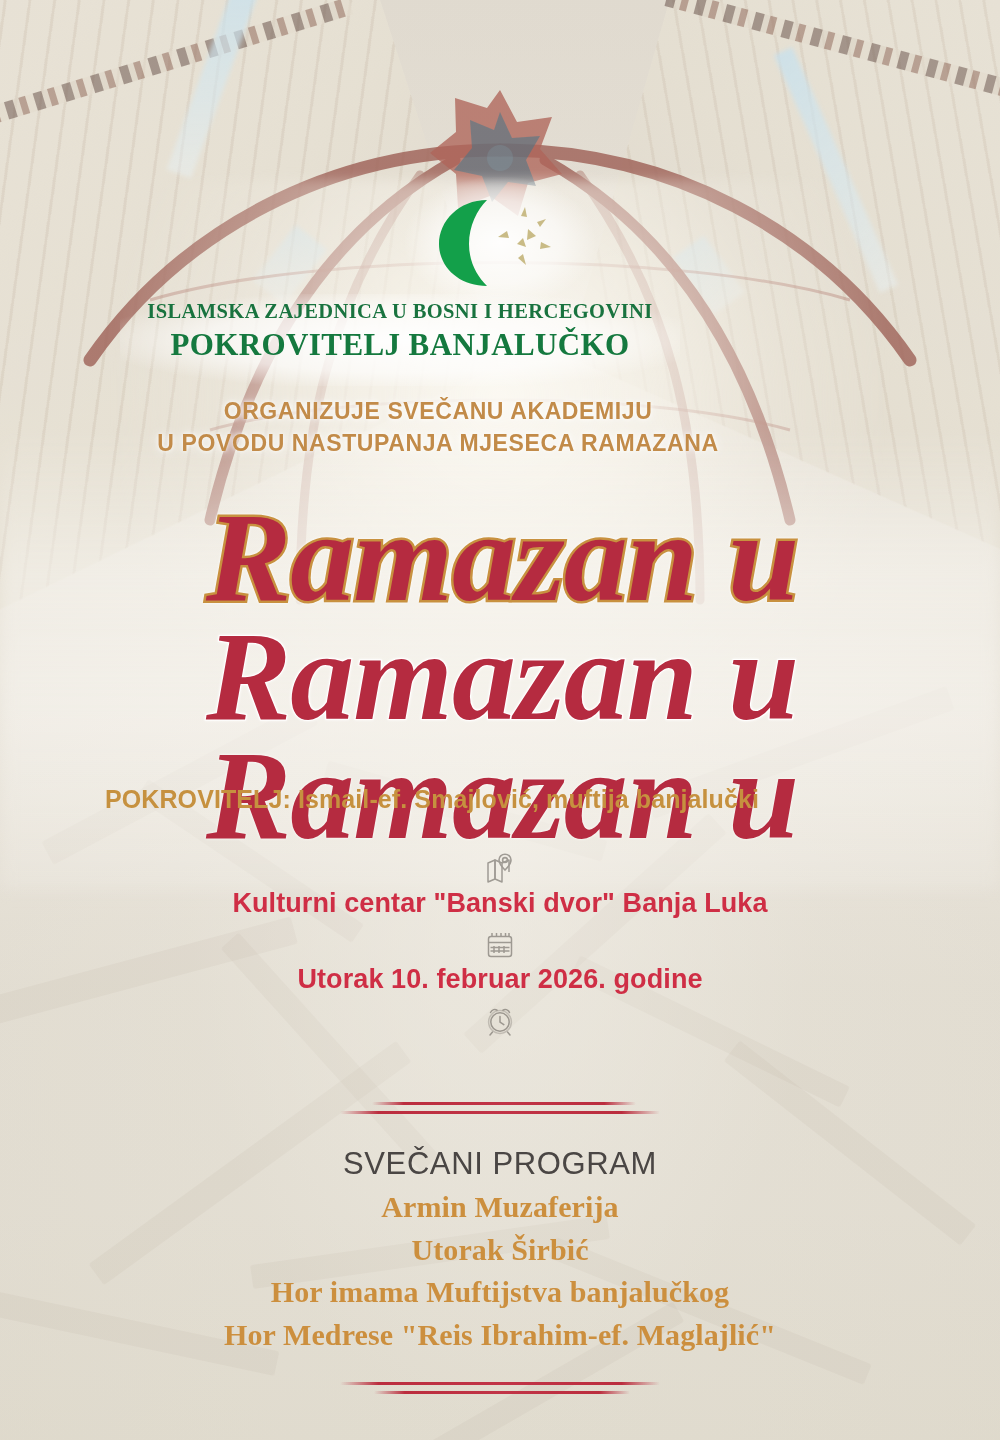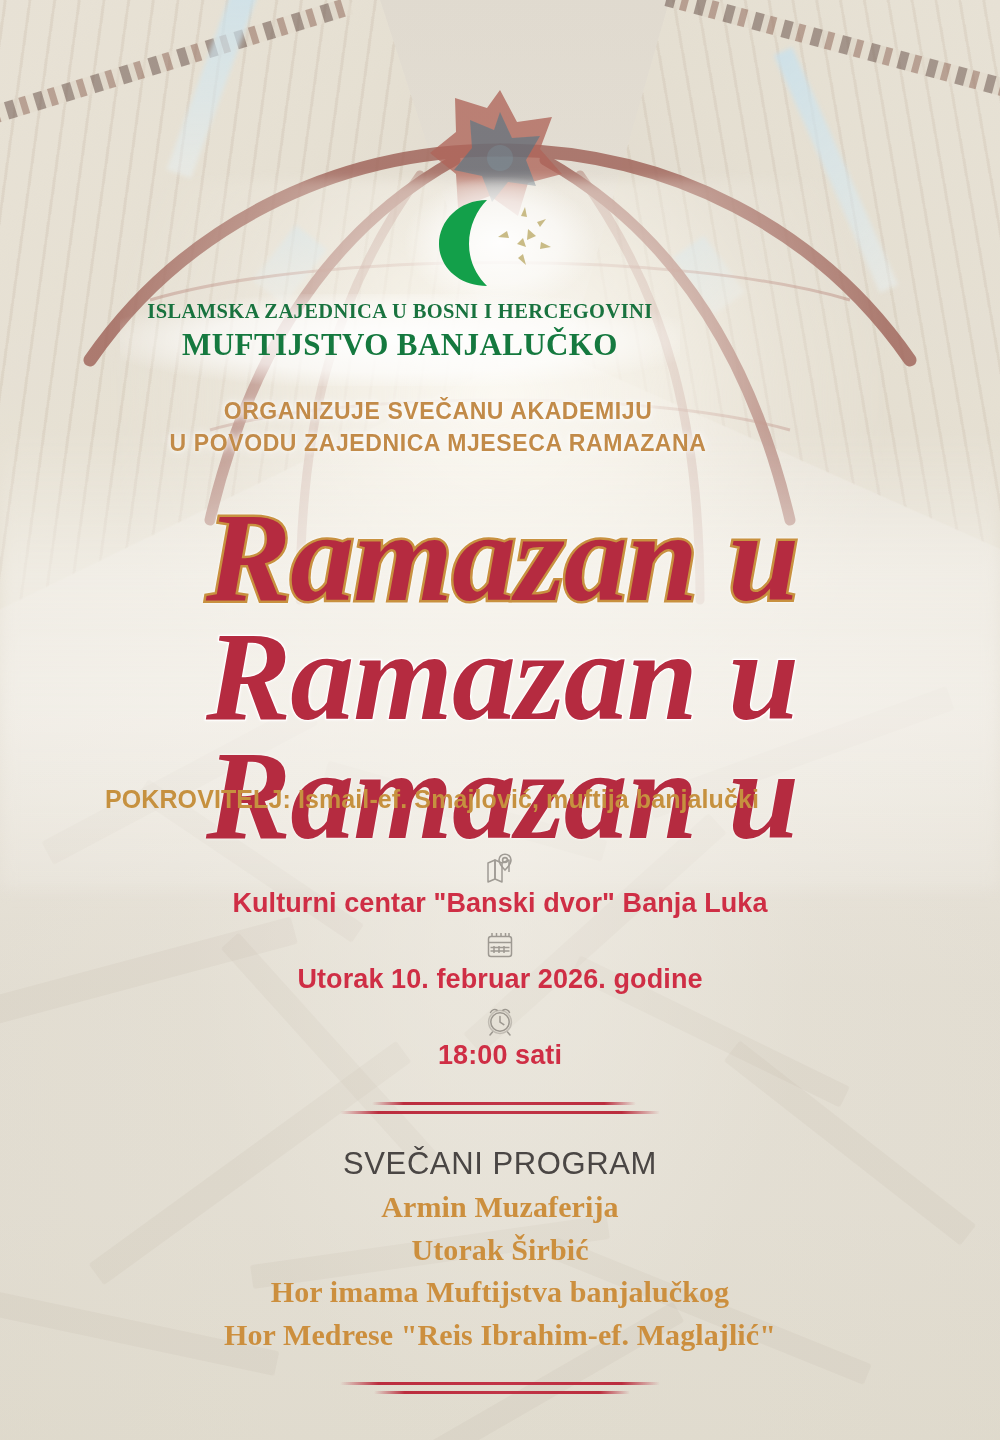--- a/index.html
+++ b/index.html
@@ -408,26 +408,26 @@
           <path d="M84 42 l-11 -1 l9 -6 z"></path>
           <path d="M103 33 l8 7 l-9 4 z"></path>
           <path d="M92 48 l6 -6 l3 9 z"></path>
         </g>
       </svg>
     </div>
 
     <div class="org-block">
       <div class="org-haze"></div>
       <div class="org-line1">ISLAMSKA  ZAJEDNICA U BOSNI I HERCEGOVINI</div>
-      <div class="org-line2">MUFTIJSTVO BANJALUČKO</div>
+      <div class="org-line2">POKROVITELJ BANJALUČKO</div>
     </div>
 
     <div class="purpose">
       <div>ORGANIZUJE SVEČANU AKADEMIJU</div>
-      <div>U POVODU ZAJEDNICA MJESECA RAMAZANA</div>
+      <div>U POVODU NASTUPANJA MJESECA RAMAZANA</div>
     </div>
 
     <div class="title-wrap">
       <div class="title-line title-l1">
         <span class="title-stack">
           <span>Ramazan u</span>
           <span class="title-over">Ramazan u</span>
           <span class="title-top">Ramazan u</span>
         </span>
       </div>
@@ -469,21 +469,20 @@
         <svg class="detail-icon" width="30" height="30" viewBox="0 0 30 30">
           <g fill="none" stroke="#6f6a64" stroke-width="1.5" stroke-linecap="round">
             <circle cx="15" cy="16" r="9.2"></circle>
             <circle cx="15" cy="16" r="11.4" opacity="0.5"></circle>
             <path d="M15 10.5 L15 16 L18.8 18.6"></path>
             <path d="M5.5 6.5 C 7 3.5, 10 2.6, 12 4.2"></path>
             <path d="M24.5 6.5 C 23 3.5, 20 2.6, 18 4.2"></path>
             <path d="M7.5 26 L5 29 M22.5 26 L25 29"></path>
           </g>
         </svg>
-        <div class="detail-text">18:00 sati</div>
       </div>
     </div>
 
     <div class="divider top">
       <div class="ln a"></div>
       <div class="ln b"></div>
     </div>
 
     <div class="program">
       <div class="program-title">SVEČANI PROGRAM</div>

